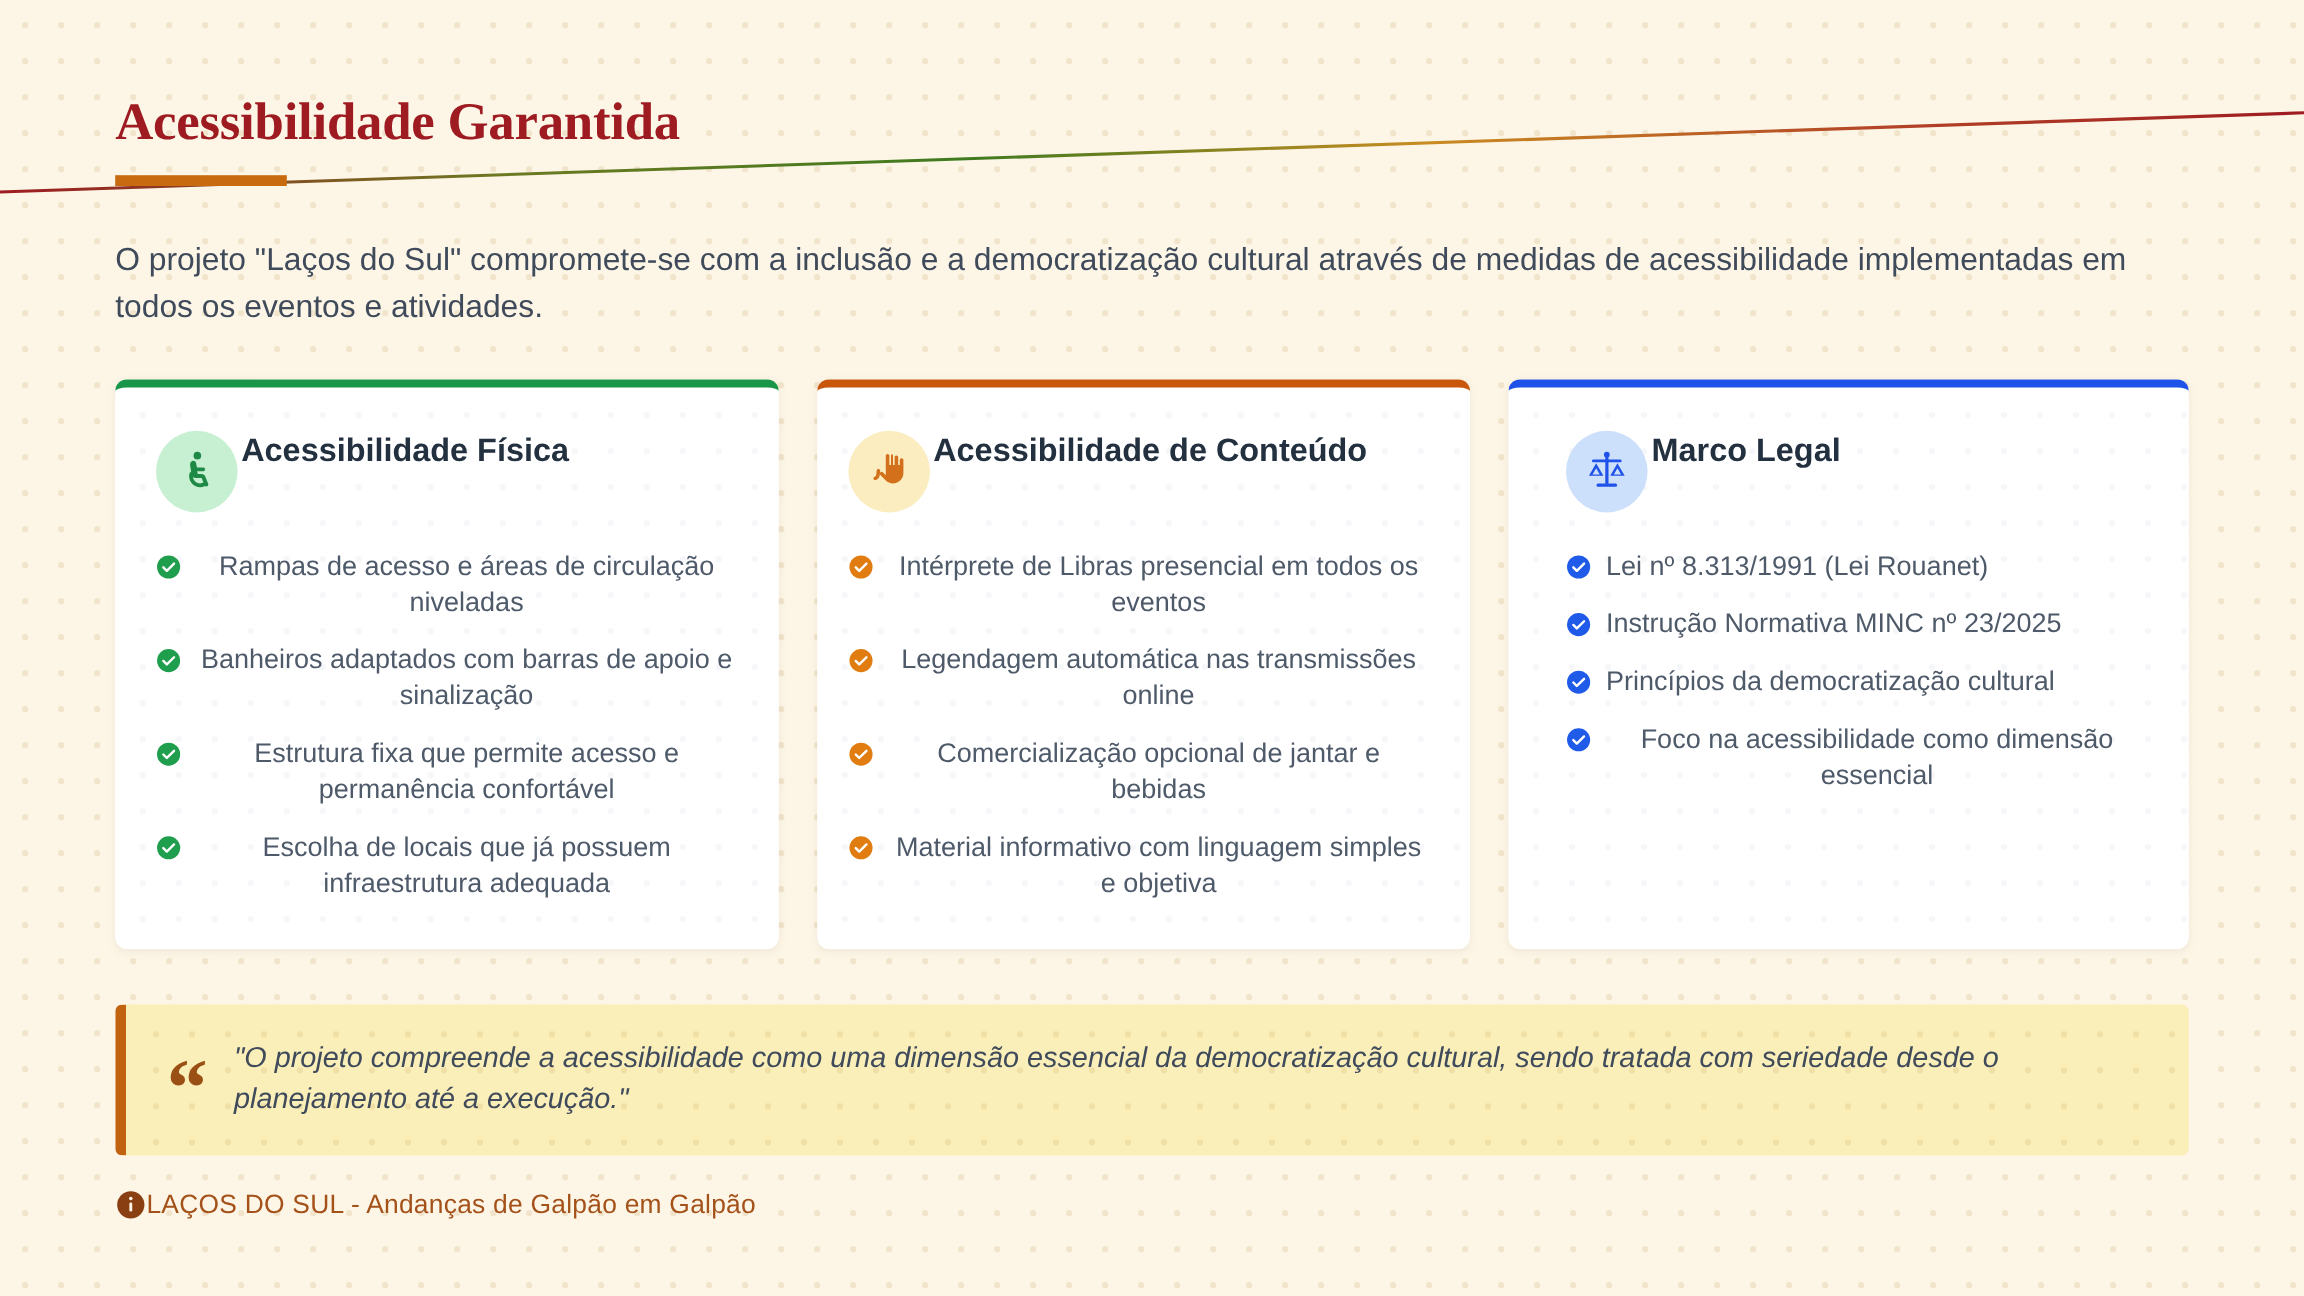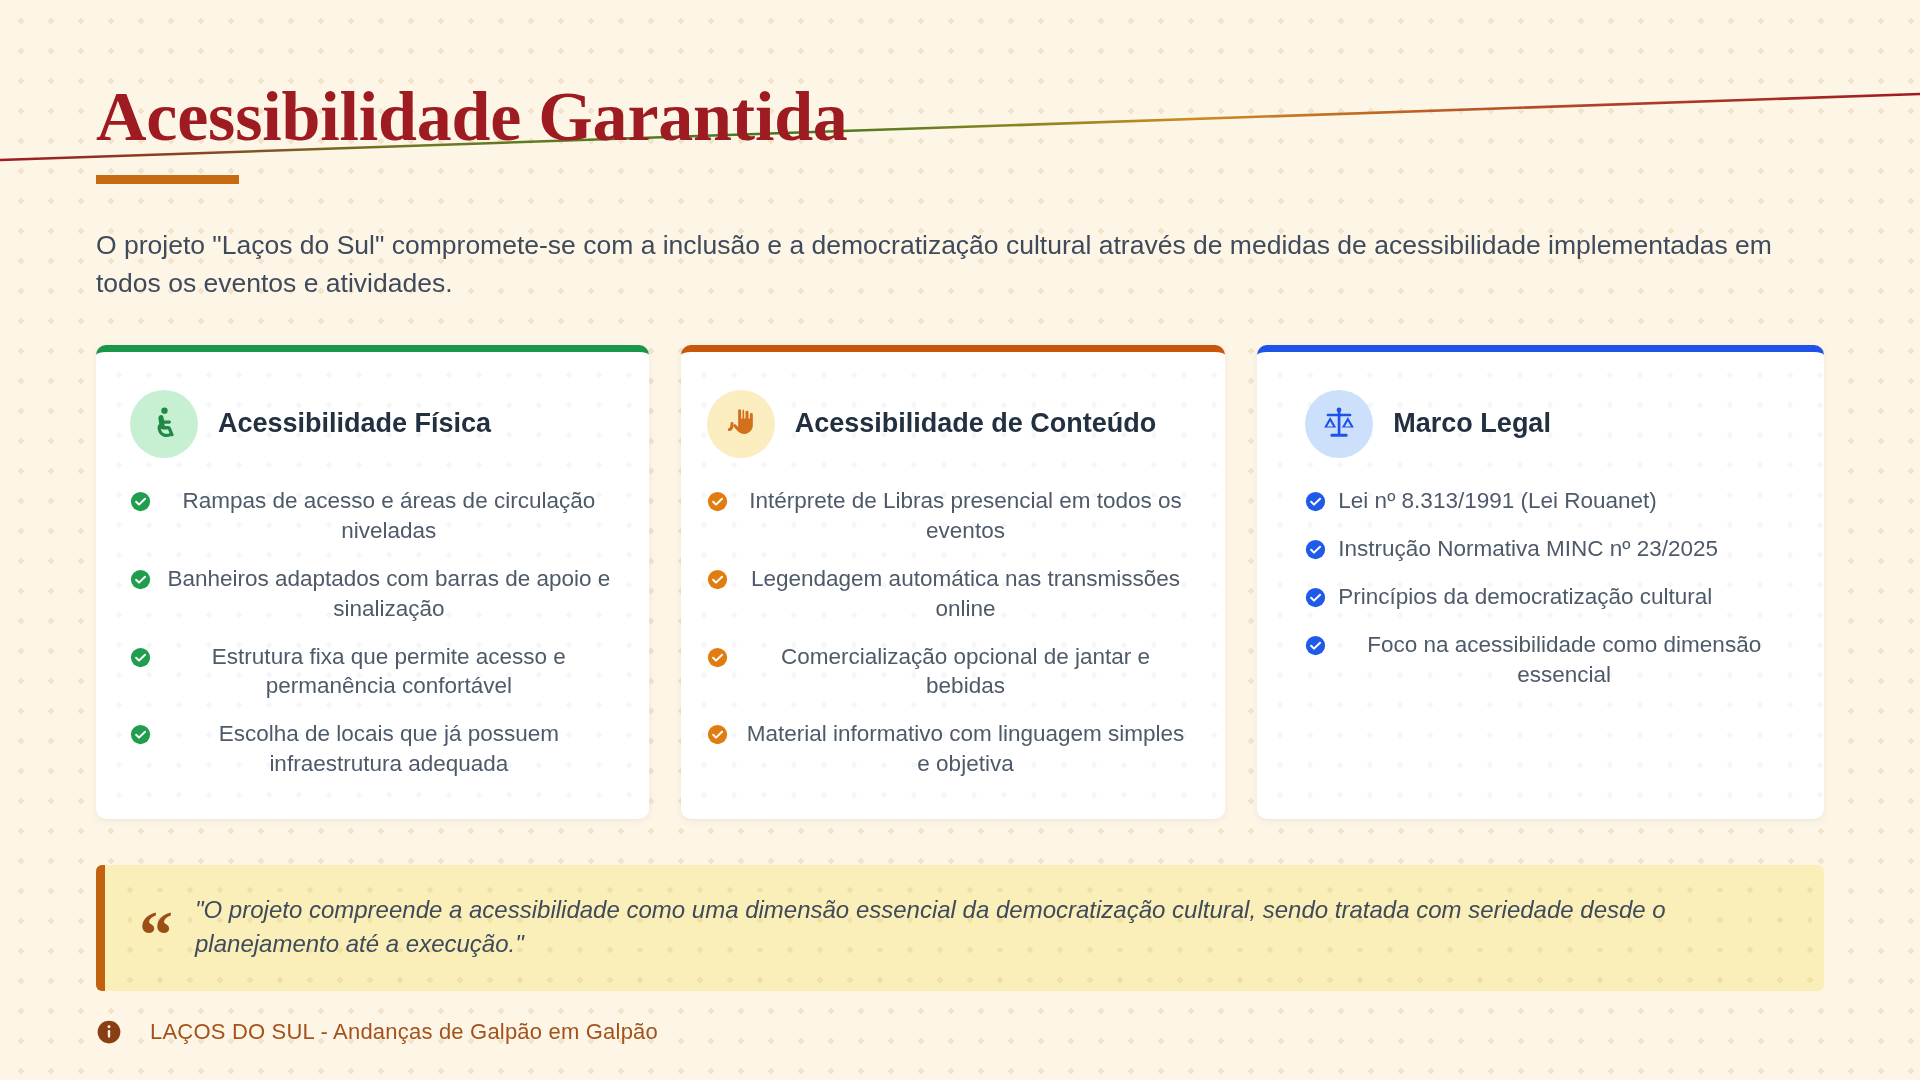--- a/index.html
+++ b/index.html
@@ -42,21 +42,21 @@
     position: relative;
     z-index: 2;
     width: 1920px;
     height: 1080px;
     padding: 56px 96px 0 96px;
   }
 
   
   .page-title {
     font-family: "Liberation Serif", serif;
-    font-size: 70px;
+    font-size: 44px;
     font-weight: 700;
     color: #9e1b21;
     letter-spacing: -0.2px;
     line-height: 1.1;
     margin-top: 22px;
   }
 
   .title-rule {
     width: 143px;
     height: 9px;
@@ -97,22 +97,21 @@
     inset: 0;
     background-image: radial-gradient(circle, rgba(150,160,185,0.085) 2.6px, transparent 2.7px);
     background-size: 30px 30px;
     background-position: 8px 8px;
     pointer-events: none;
   }
   .card > * { position: relative; }
 
   .card-head {
     display: flex;
-    align-items: center;
-    gap: 20px;
+    gap: 3px;
     min-height: 72px;
   }
 
   .card-badge {
     flex: 0 0 auto;
     width: 68px;
     height: 68px;
     border-radius: 50%;
     display: flex;
     align-items: center;
@@ -200,21 +199,21 @@
     font-style: italic;
     color: #3f4a5a;
     font-weight: 400;
   }
 
   
   .footer {
     margin-top: 28px;
     display: flex;
     align-items: center;
-    gap: 28px;
+    gap: 0;
   }
 
   .info-icon {
     width: 26px;
     height: 26px;
     flex: 0 0 auto;
   }
   .info-icon svg { display: block; }
 
   .footer-text {

